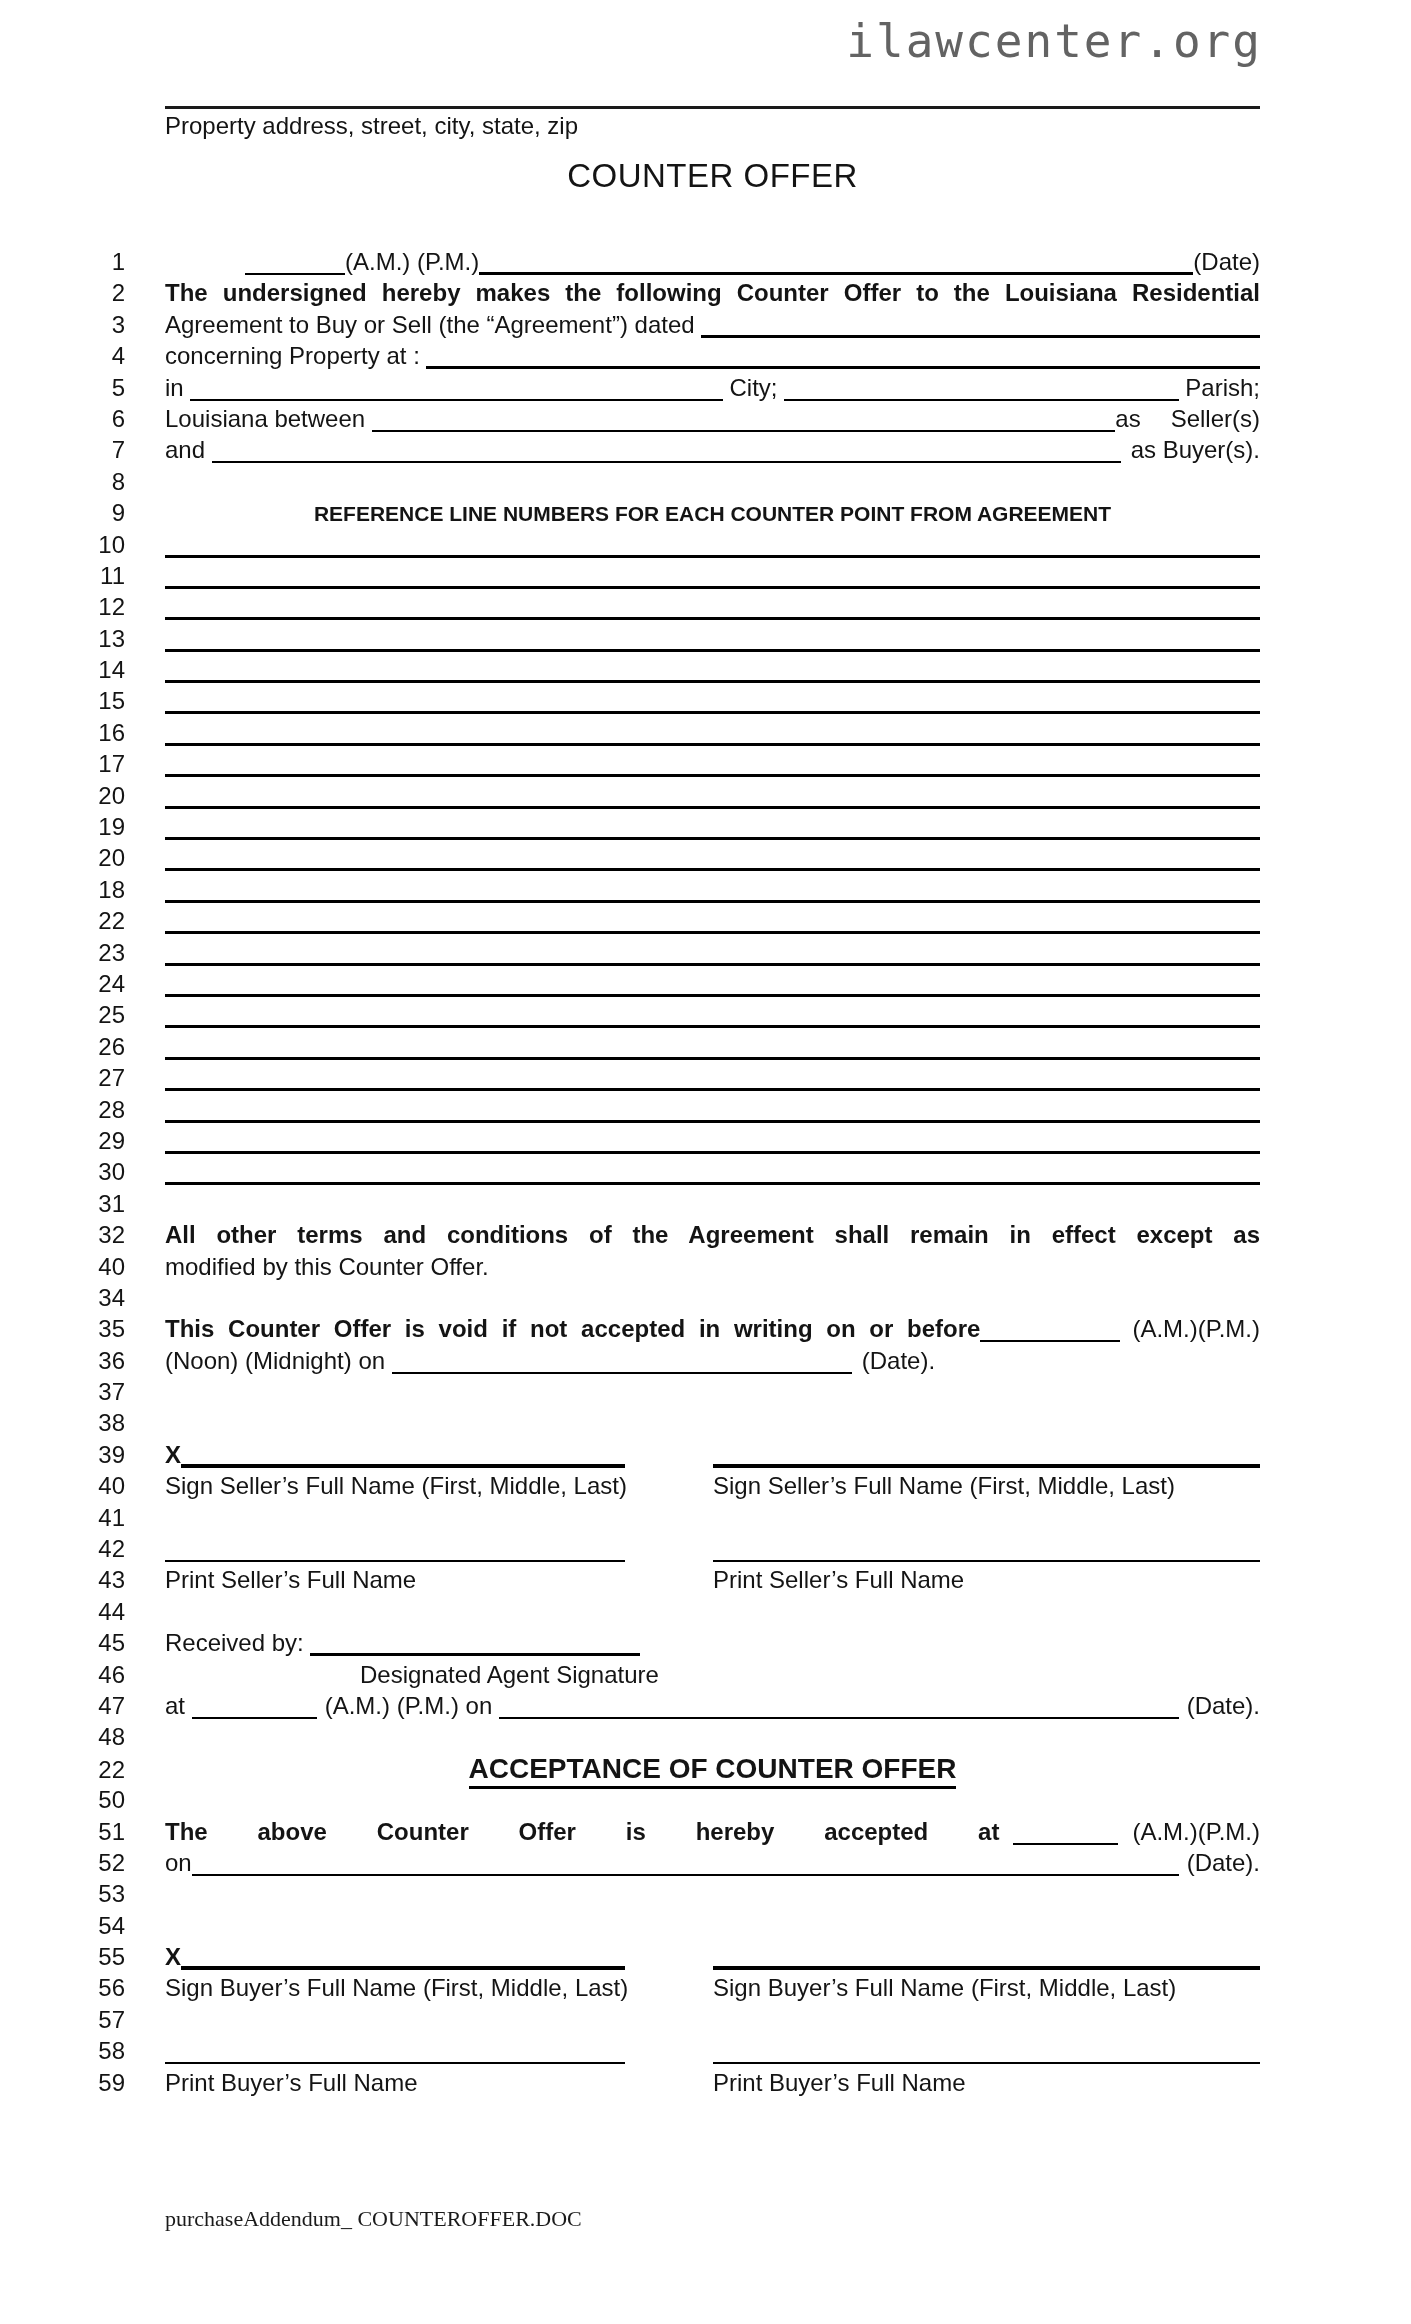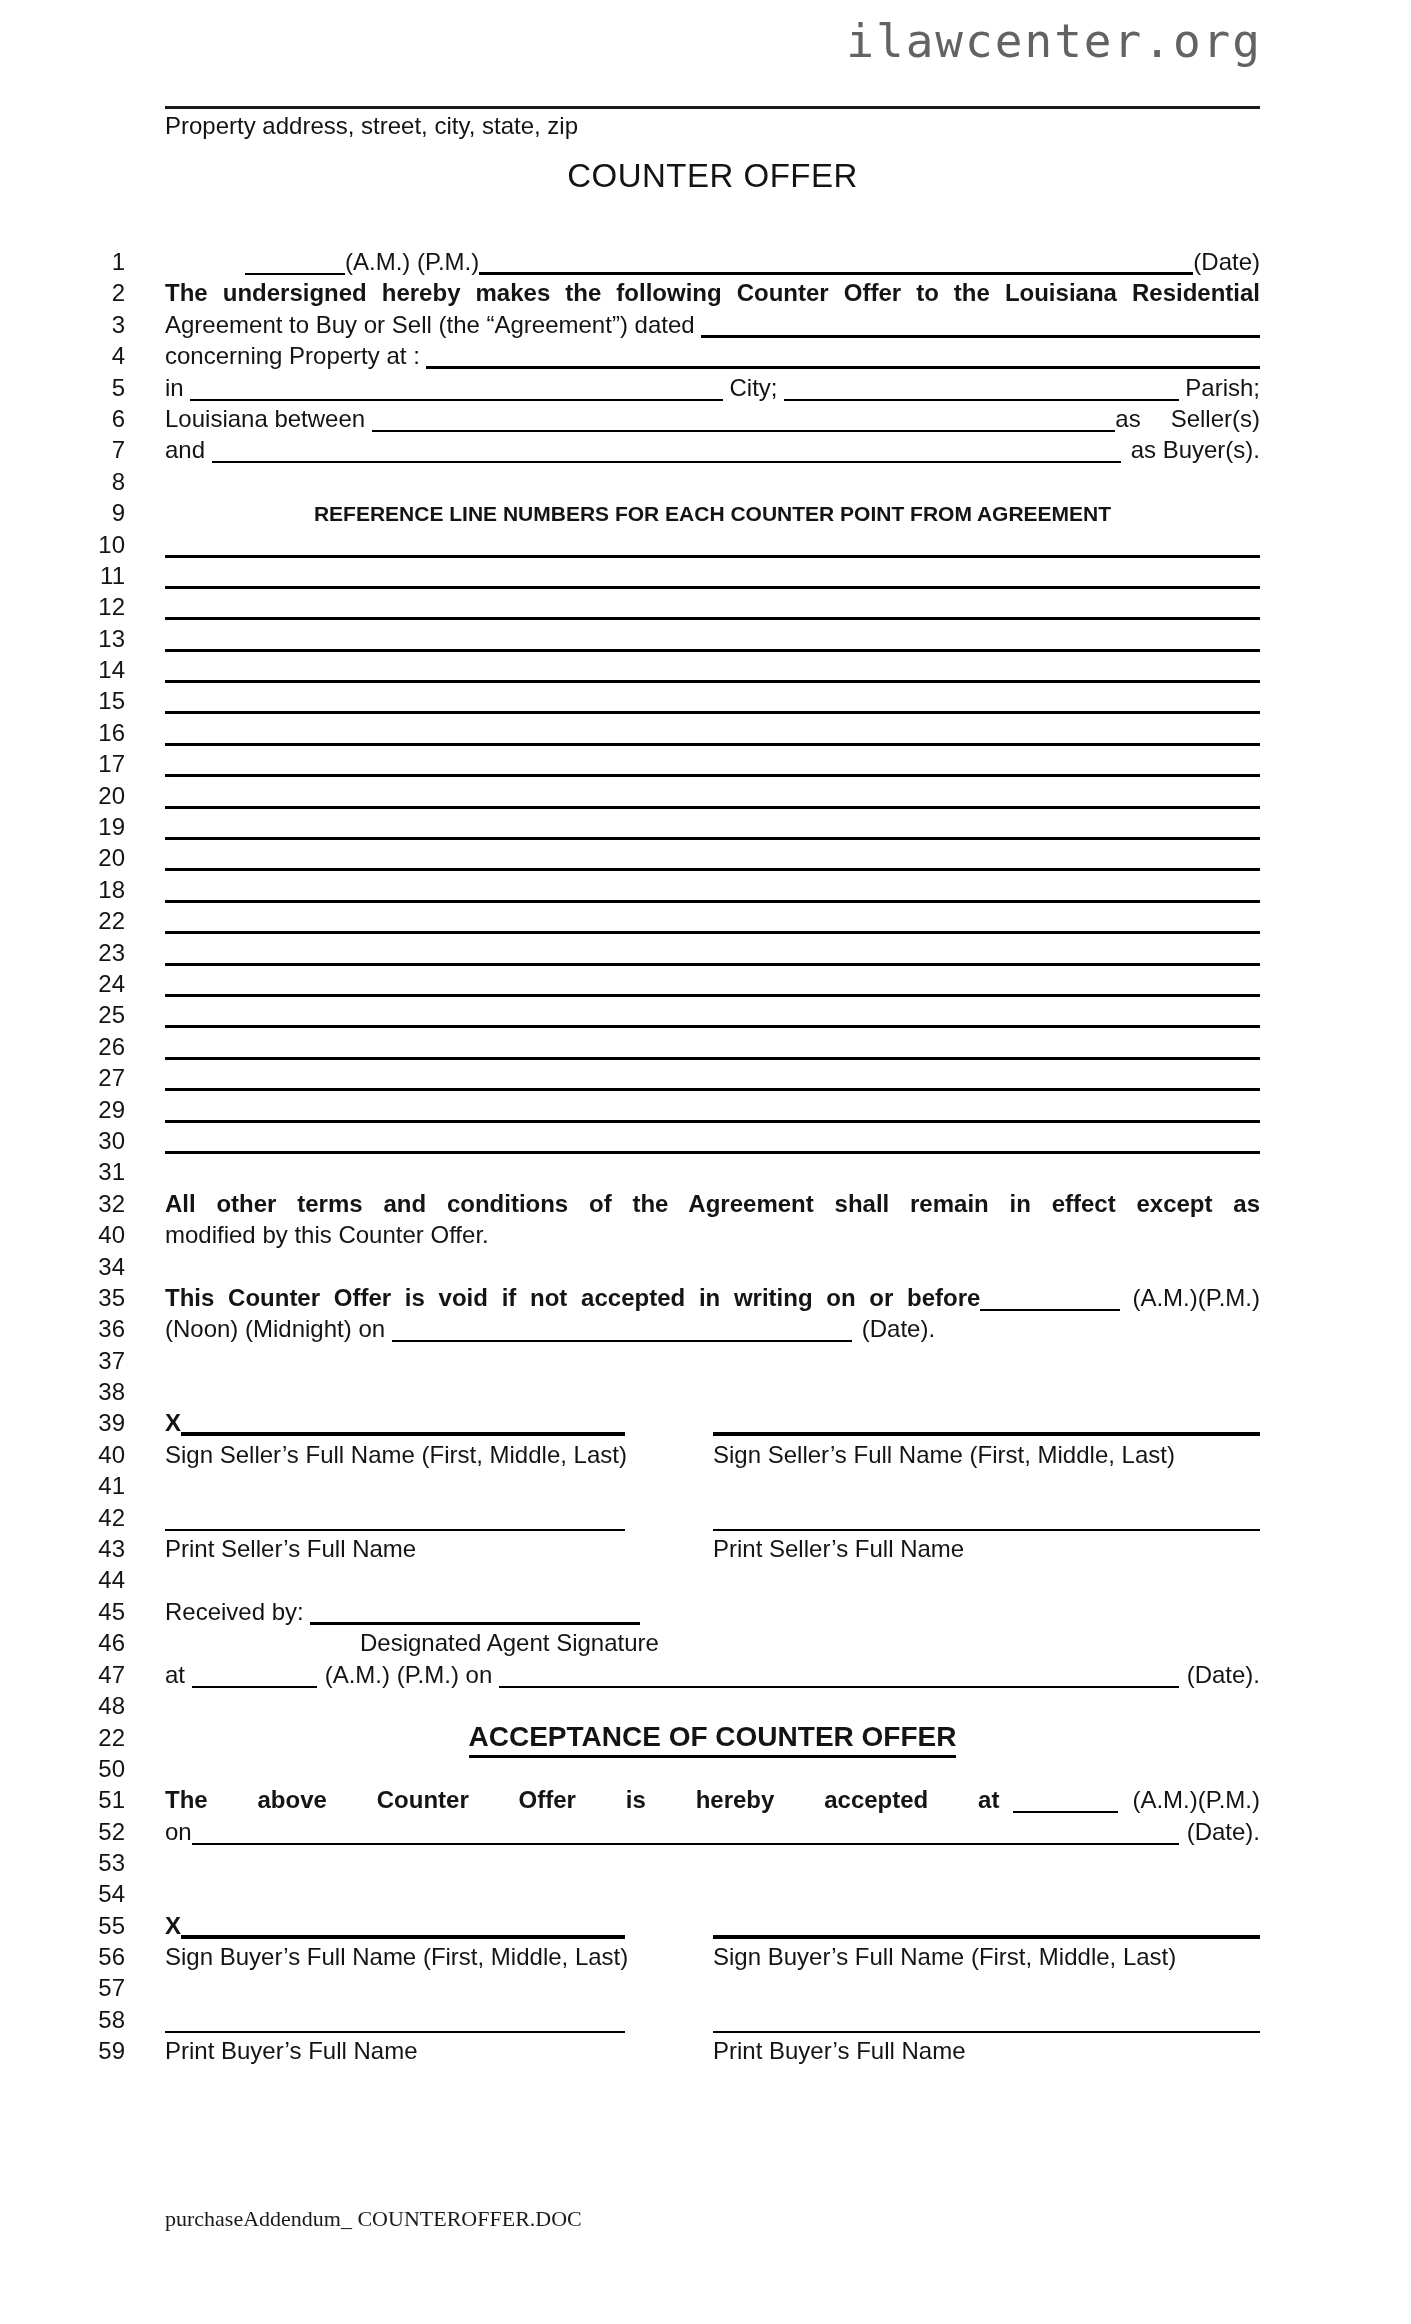--- a/index.html
+++ b/index.html
@@ -226,20 +226,26 @@
           <span class="blank w3" style="flex-grow: 1;"></span>
         </div>
       </div>
       <div class="row">
         <span class="num">27</span>
         <div class="content">
           <span class="blank w3" style="flex-grow: 1;"></span>
         </div>
       </div>
       <div class="row">
+        <span class="num">28</span>
+        <div class="content">
+          <span class="blank w3" style="flex-grow: 1;"></span>
+        </div>
+      </div>
+      <div class="row">
         <span class="num">29</span>
         <div class="content">
           <span class="blank w3" style="flex-grow: 1;"></span>
         </div>
       </div>
       <div class="row">
         <span class="num">30</span>
         <div class="content">
           <span class="blank w3" style="flex-grow: 1;"></span>
         </div>

